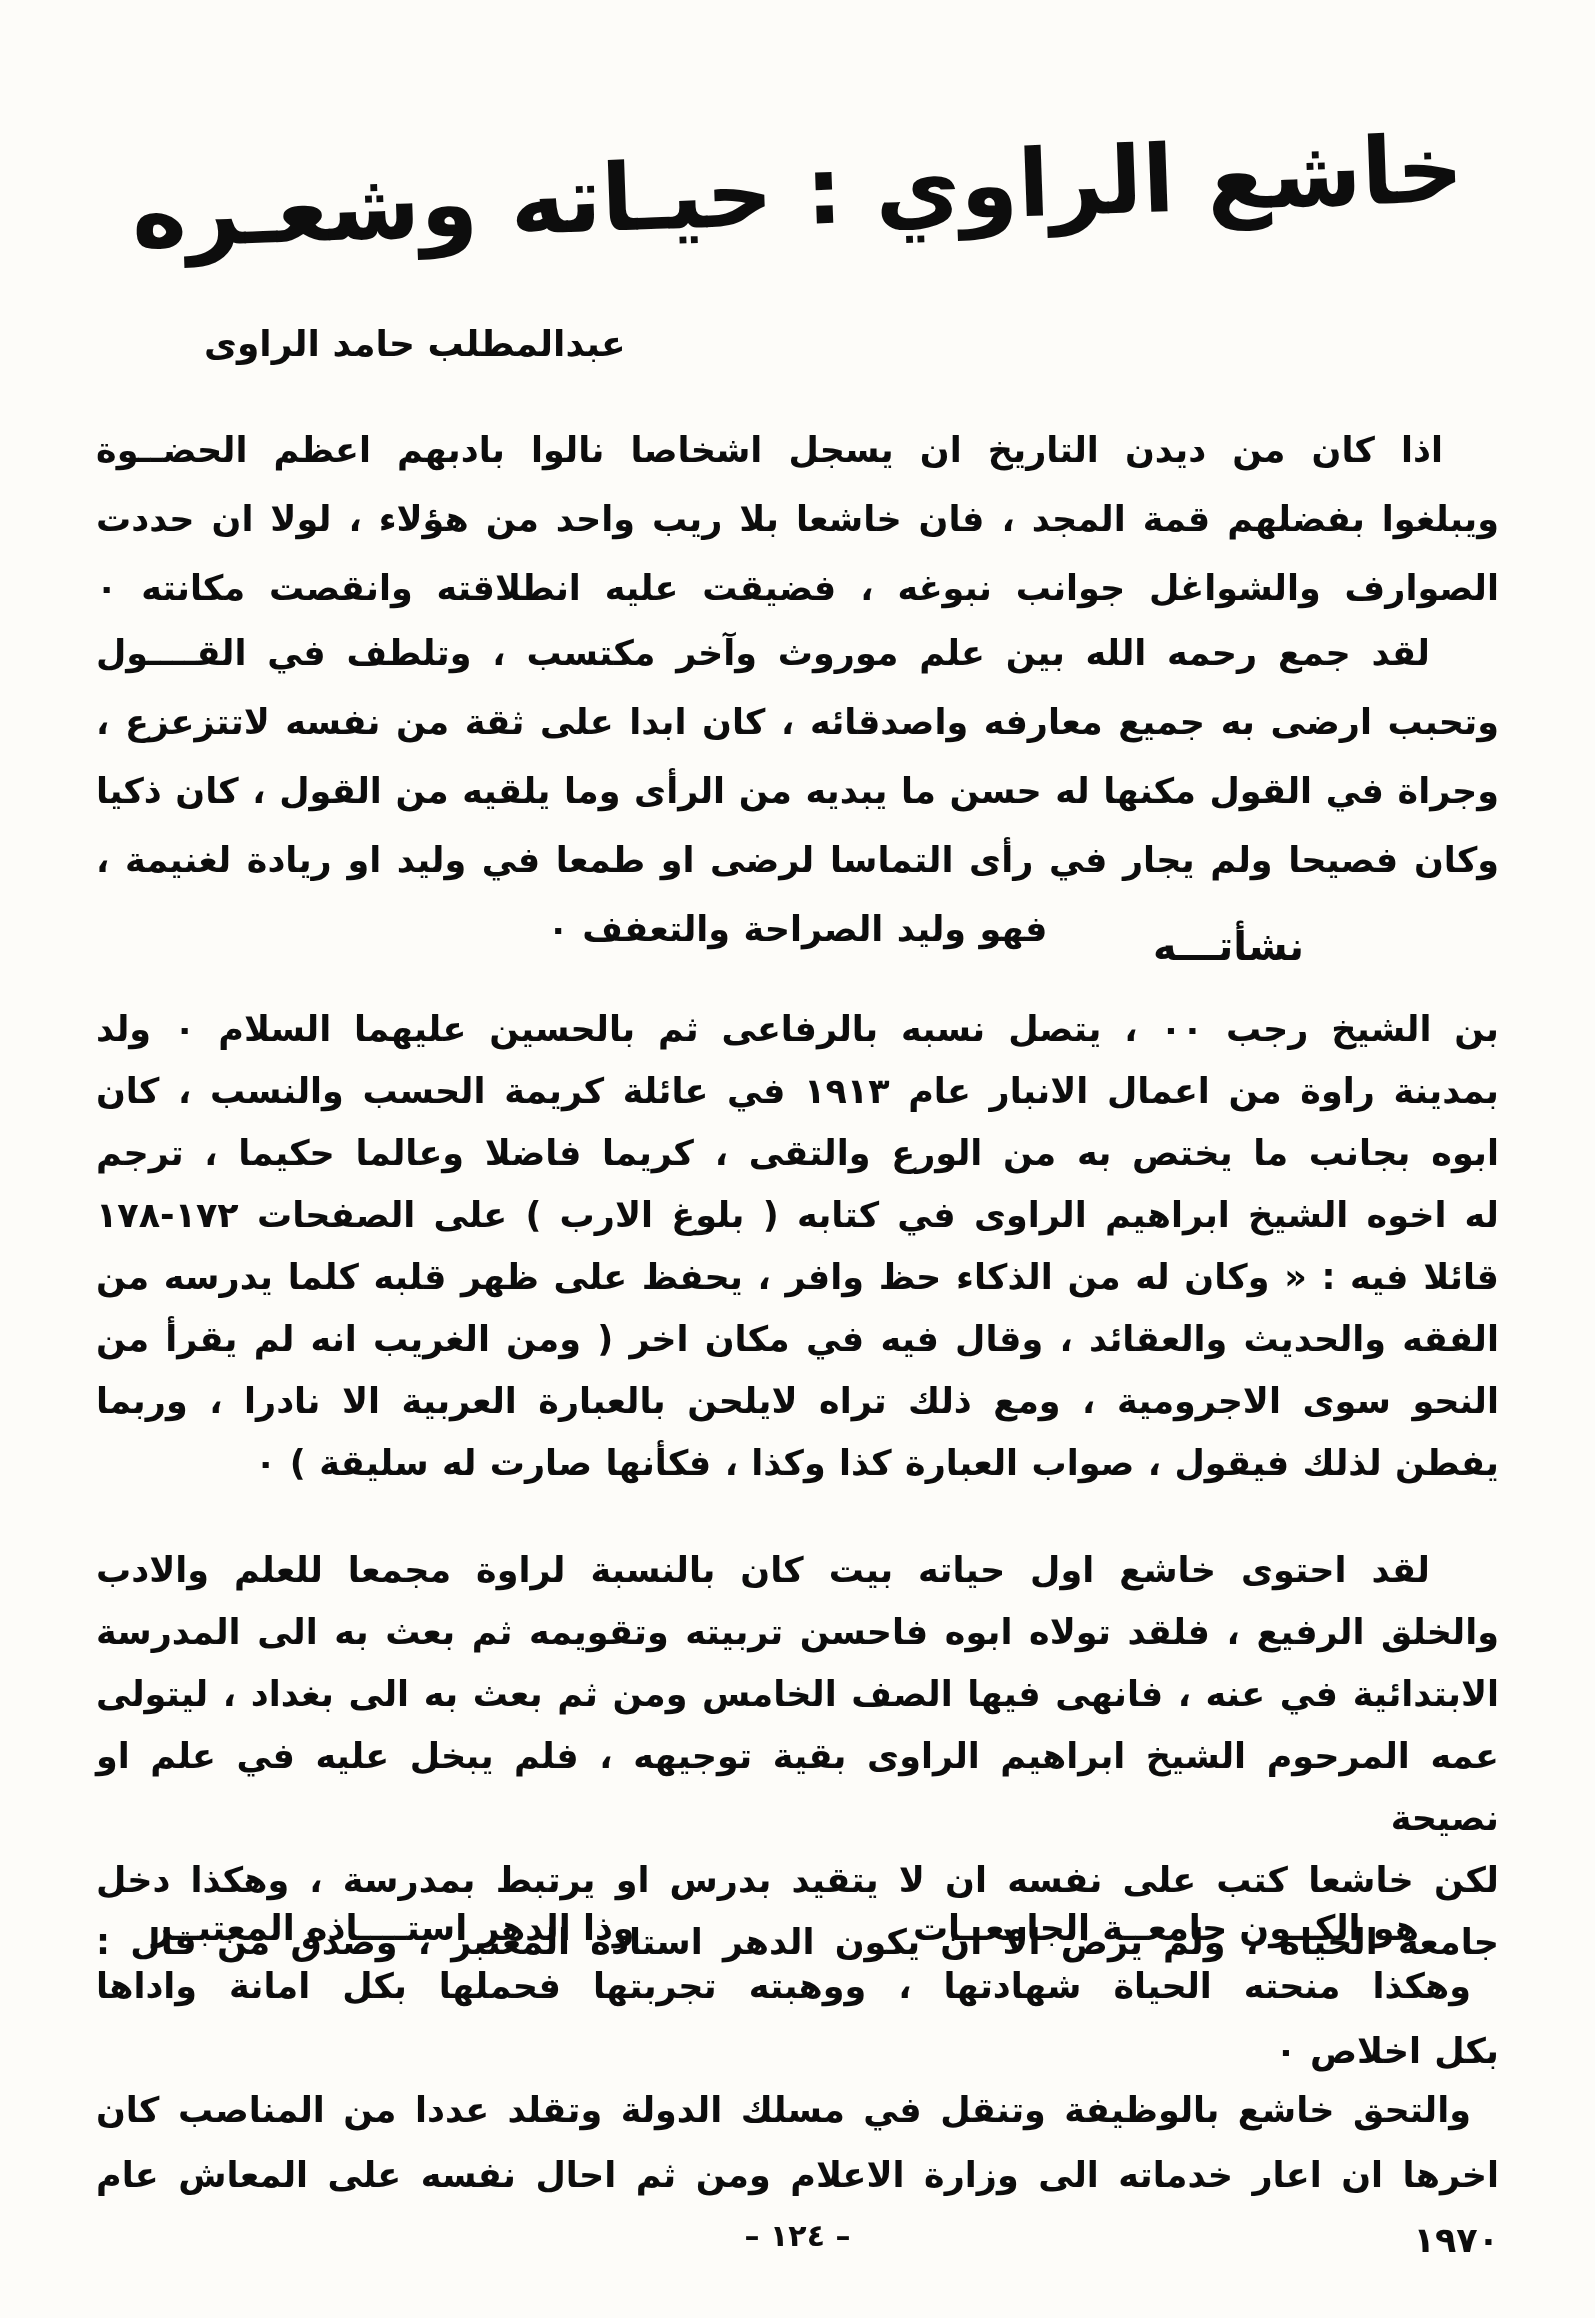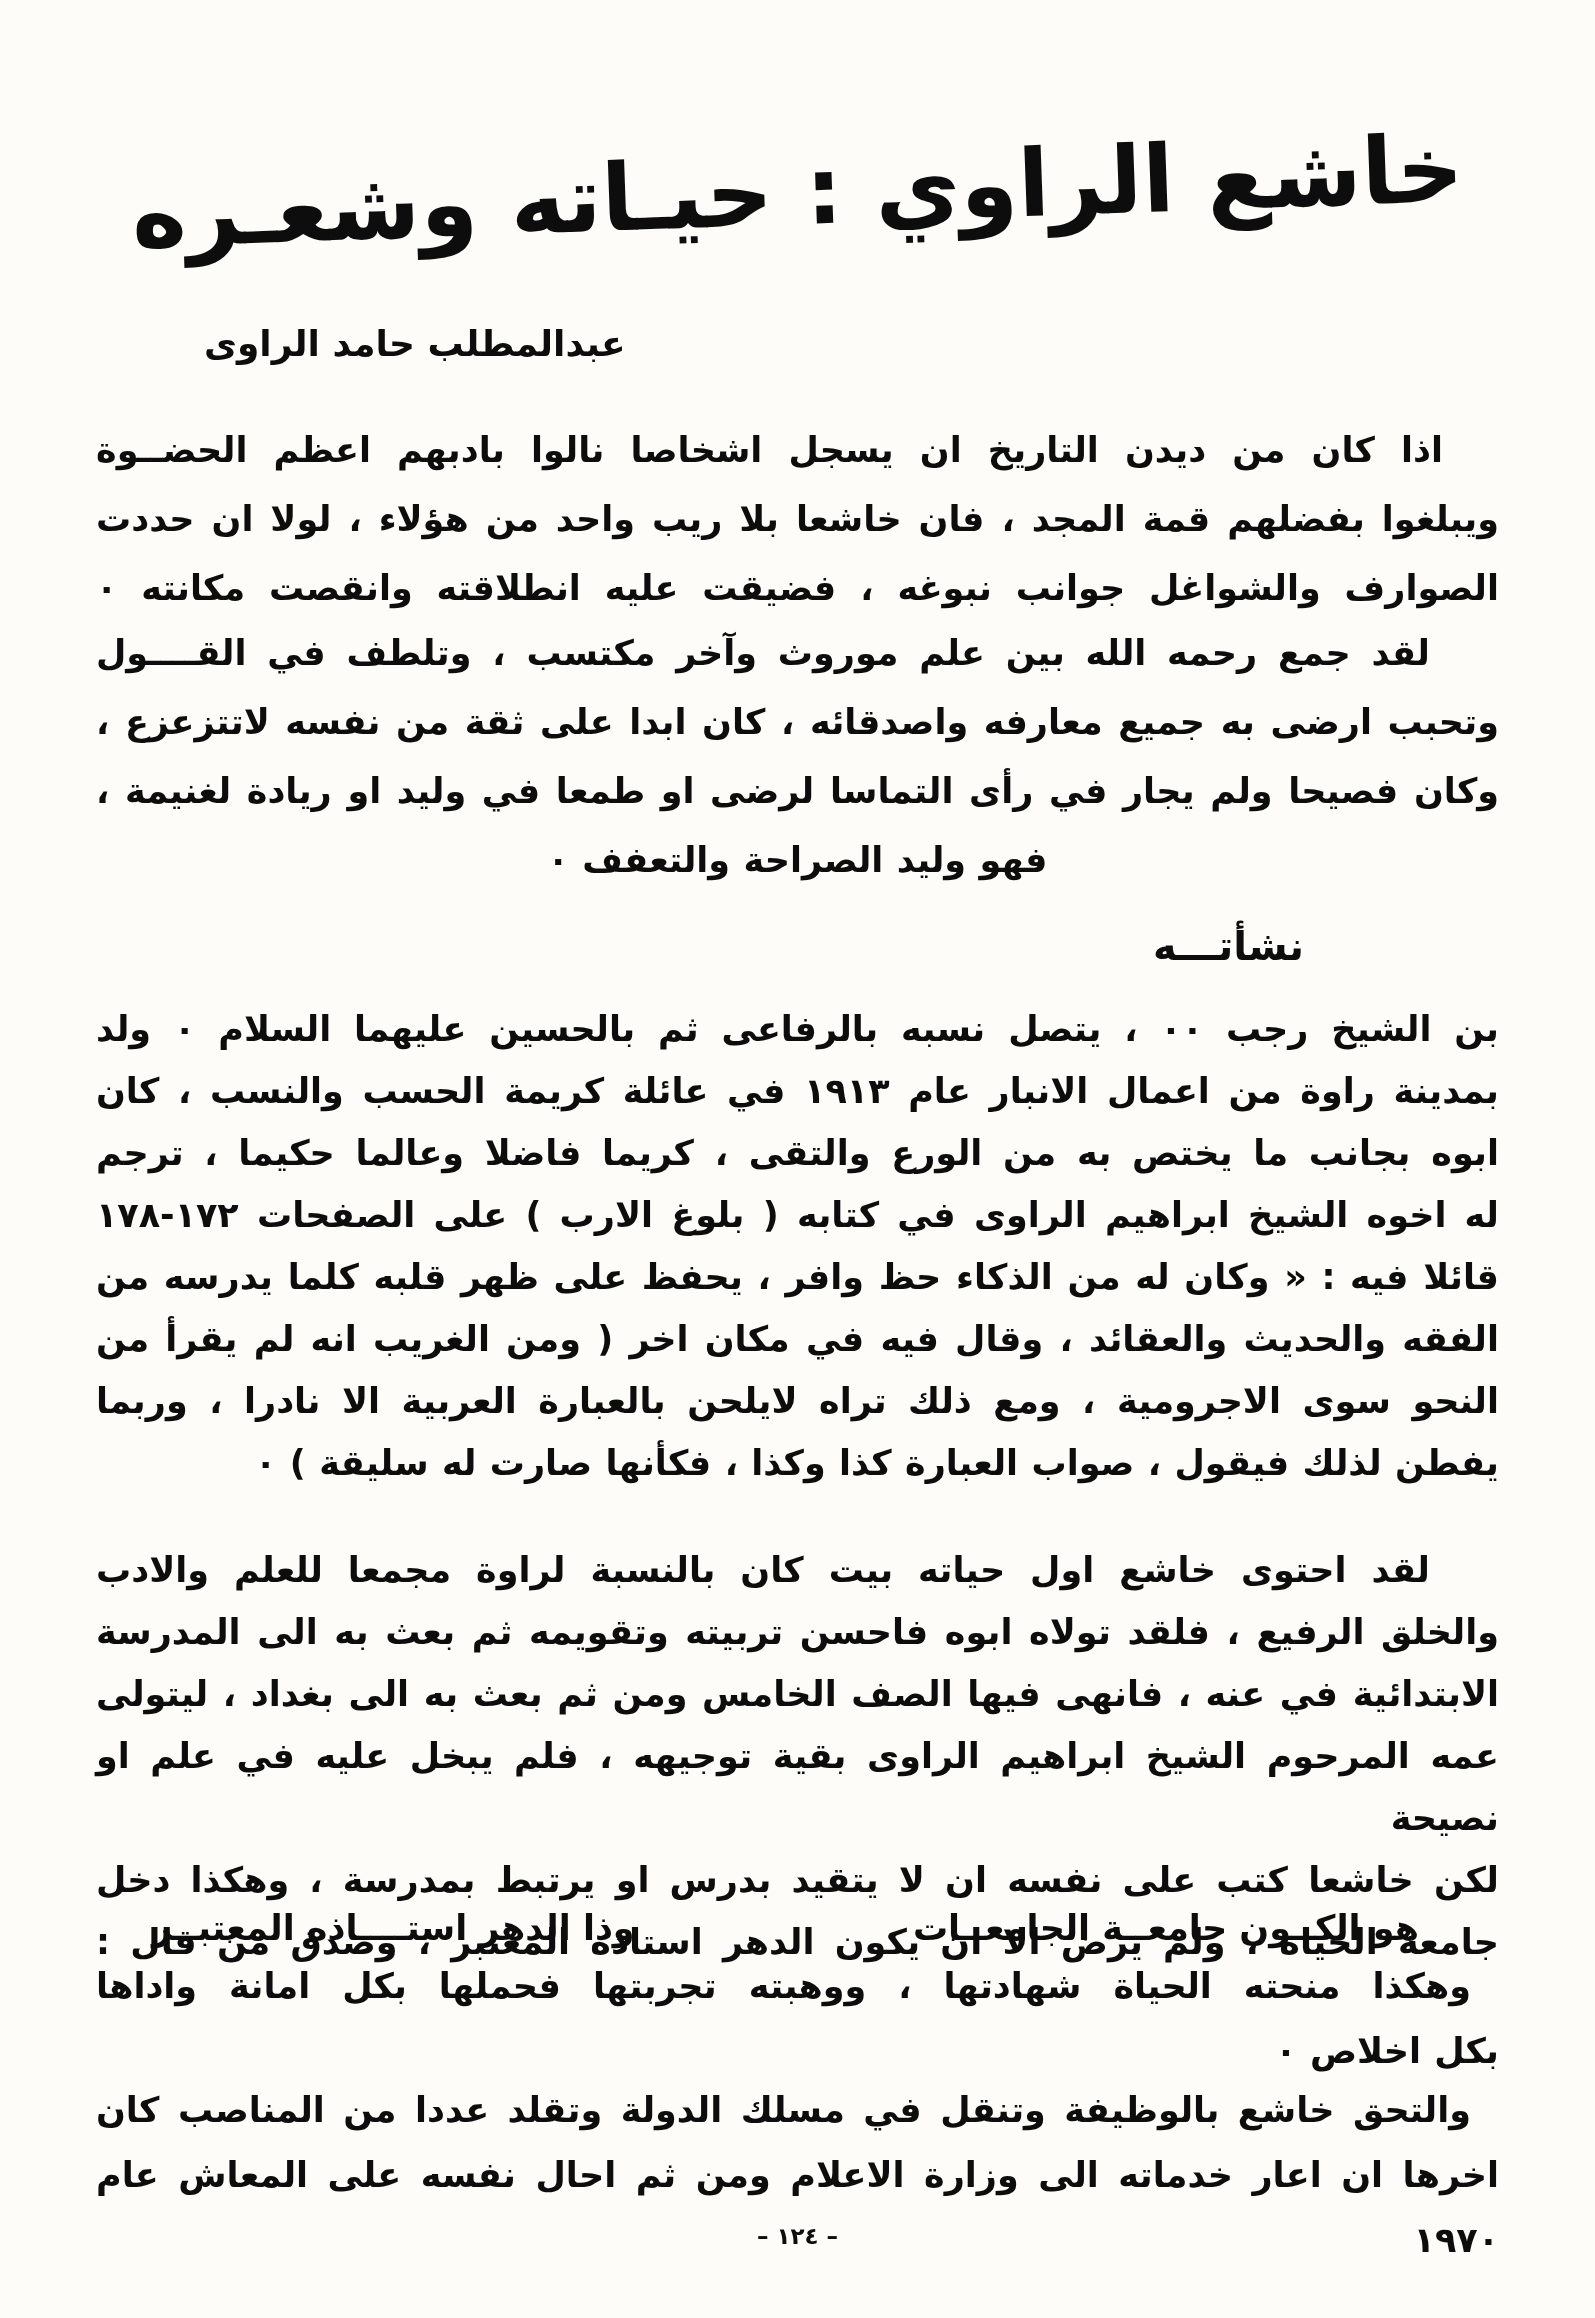--- a/index.html
+++ b/index.html
@@ -89,21 +89,21 @@
     white-space: nowrap;
   }
   .p5 { top: 1954px; }
   .p6 { top: 2078px; }
   .pagenum {
     position: absolute;
     top: 2205px;
     left: 0;
     right: 0;
     text-align: center;
-    font-size: 23px;
+    font-size: 30px;
     font-weight: bold;
     line-height: 62px;
   }
 </style>
 </head>
 <body>
 
 <div class="page">
 
   <div class="title">خاشع الراوي : حيـاته وشعـره</div>
@@ -112,20 +112,21 @@
 
   <div class="block p1">
     <div class="line ind-a">اذا كان من ديدن التاريخ ان يسجل اشخاصا نالوا بادبهم اعظم الحضــوة</div>
     <div class="line">ويبلغوا بفضلهم قمة المجد ، فان خاشعا بلا ريب واحد من هؤلاء ، لولا ان حددت</div>
     <div class="line">الصوارف والشواغل جوانب نبوغه ، فضيقت عليه انطلاقته وانقصت مكانته ٠</div>
   </div>
 
   <div class="block p2">
     <div class="line ind-b">لقد جمع رحمه الله بين علم موروث وآخر مكتسب ، وتلطف في القــــول</div>
     <div class="line">وتحبب ارضى به جميع معارفه واصدقائه ، كان ابدا على ثقة من نفسه لاتتزعزع ،</div>
+    <div class="line">وجراة في القول مكنها له حسن ما يبديه من الرأى وما يلقيه من القول ، كان ذكيا</div>
     <div class="line">وكان فصيحا ولم يجار في رأى التماسا لرضى او طمعا في وليد او ريادة لغنيمة ،</div>
     <div class="line ctr">فهو وليد الصراحة والتعفف ٠</div>
   </div>
 
   <div class="heading">نشأتـــه</div>
 
   <div class="block p3 tight">
     <div class="line">بن الشيخ رجب ٠٠ ، يتصل نسبه بالرفاعى ثم بالحسين عليهما السلام ٠ ولد</div>
     <div class="line">بمدينة راوة من اعمال الانبار عام ١٩١٣ في عائلة كريمة الحسب والنسب ، كان</div>
     <div class="line">ابوه بجانب ما يختص به من الورع والتقى ، كريما فاضلا وعالما حكيما ، ترجم</div>

